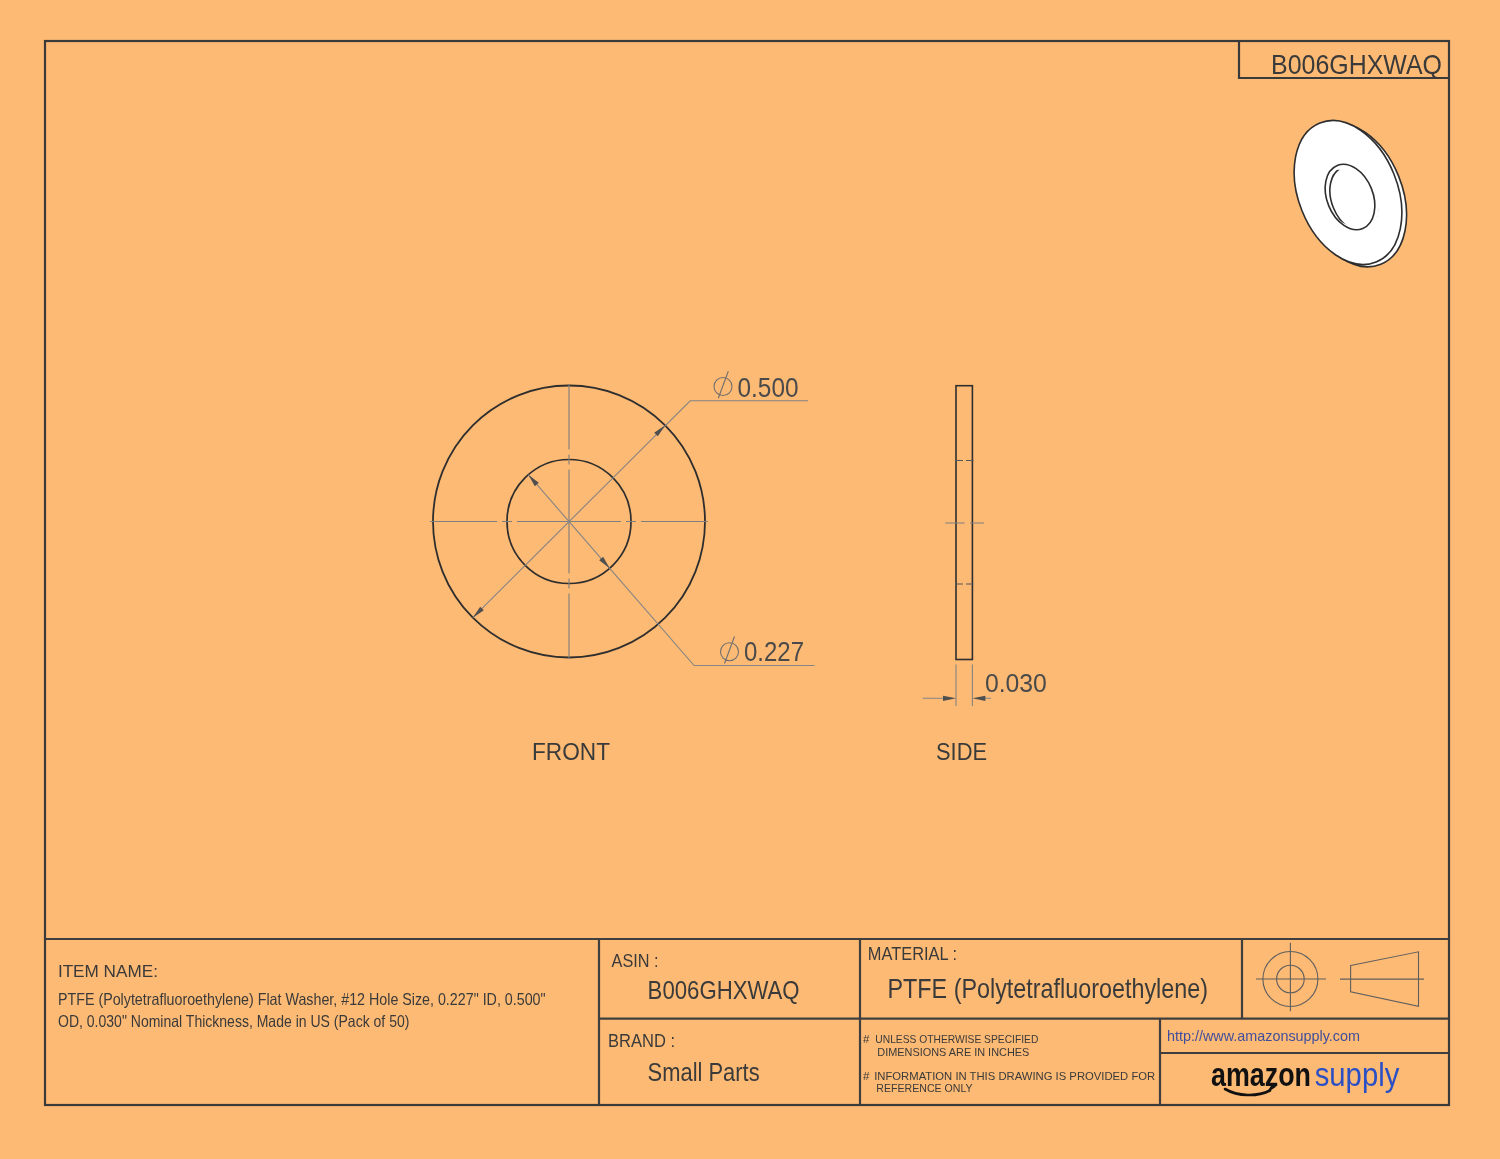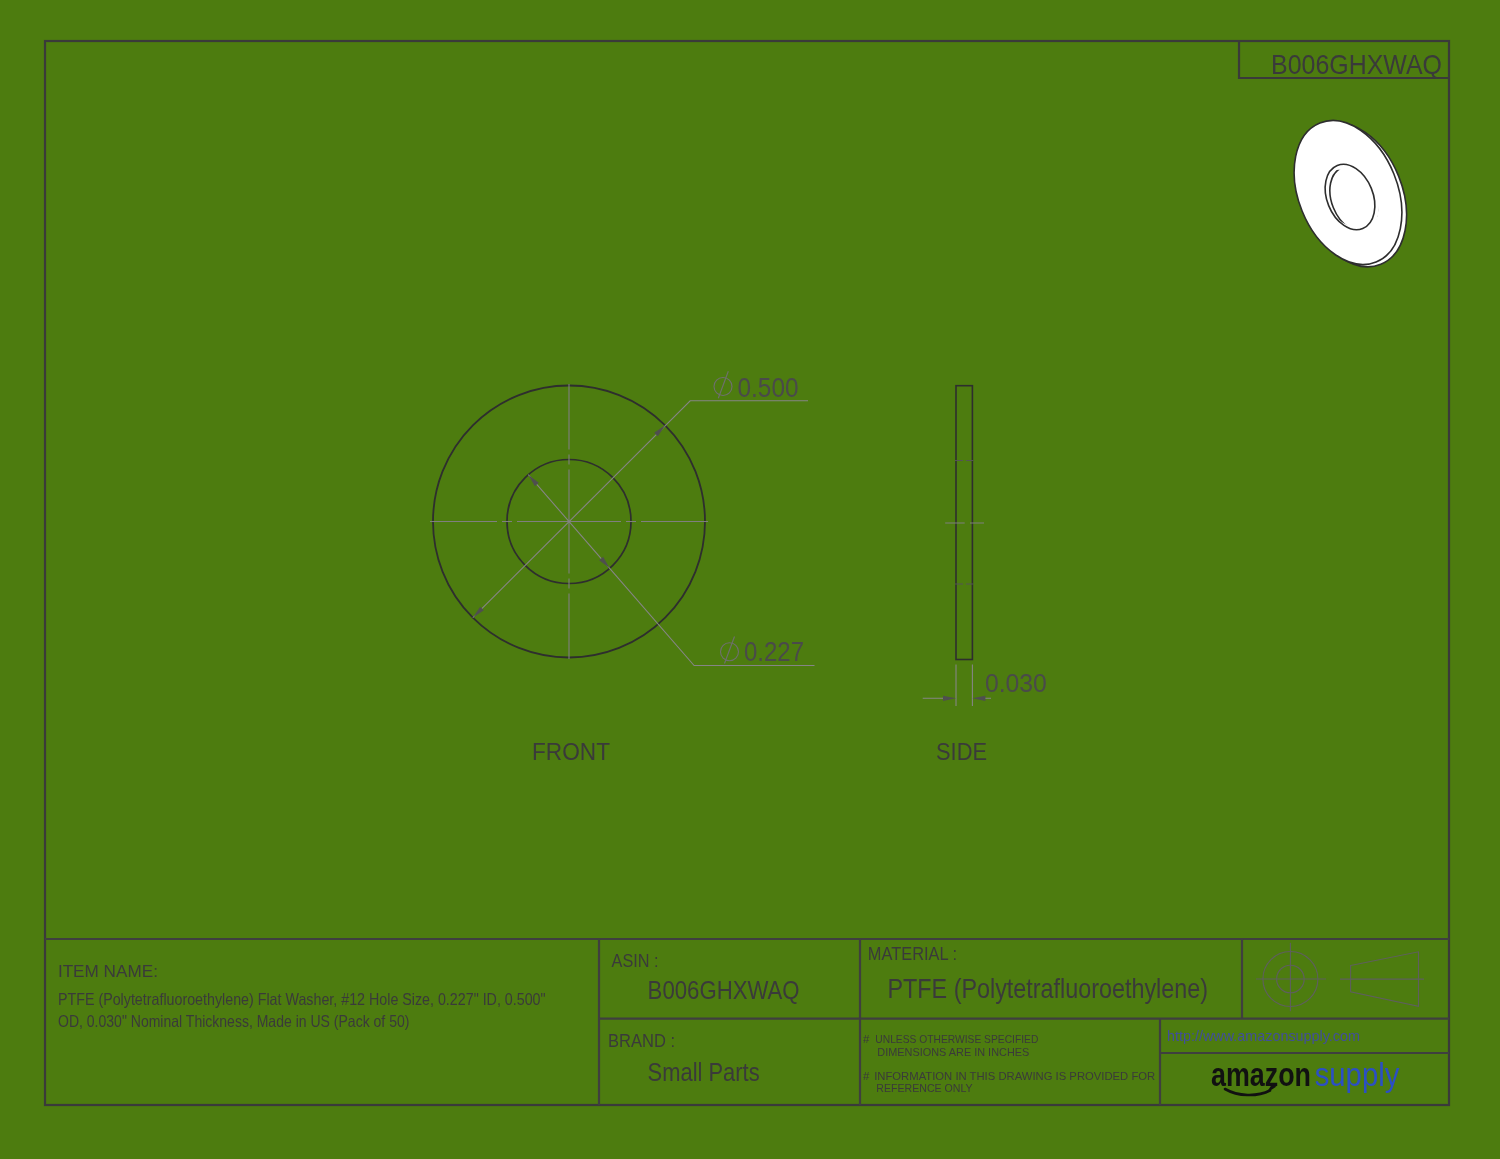--- a/index.html
+++ b/index.html
@@ -1,16 +1,16 @@
 <!DOCTYPE html>
 <html><head>
 <meta charset="utf-8">
 <style>
   html,body{margin:0;padding:0;background:#ffffff;}
-  #page{position:relative;width:1500px;height:1159px;background:#4d7c0f;overflow:hidden;
+  #page{position:relative;width:1500px;height:1159px;background:#fdba74;overflow:hidden;
         font-family:"Liberation Sans", sans-serif;}
   svg text{font-family:"Liberation Sans", sans-serif;}
 </style>
 </head>
 <body>
 <div id="page">
 <svg width="1500" height="1159" viewBox="0 0 1500 1159">
 
   <g>
         <rect x="45" y="41" width="1404" height="1064" fill="none" stroke="#3a3a3a" stroke-width="2.2"></rect>

